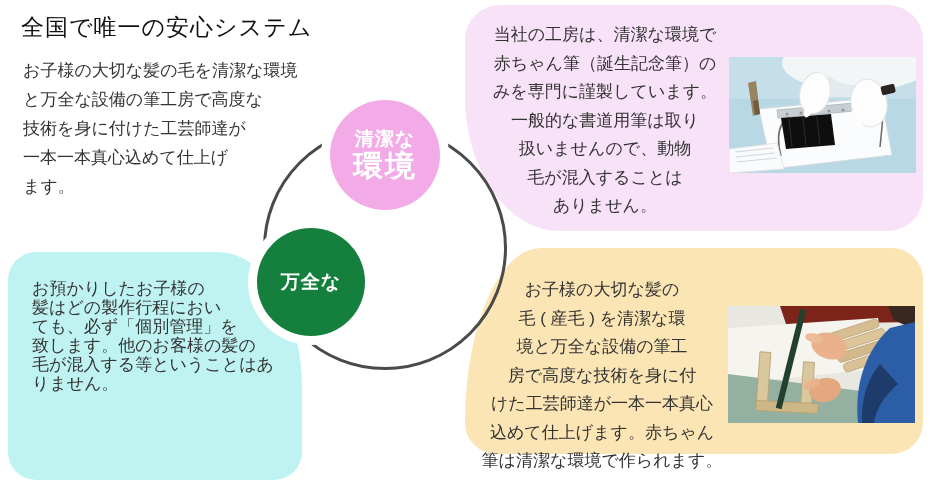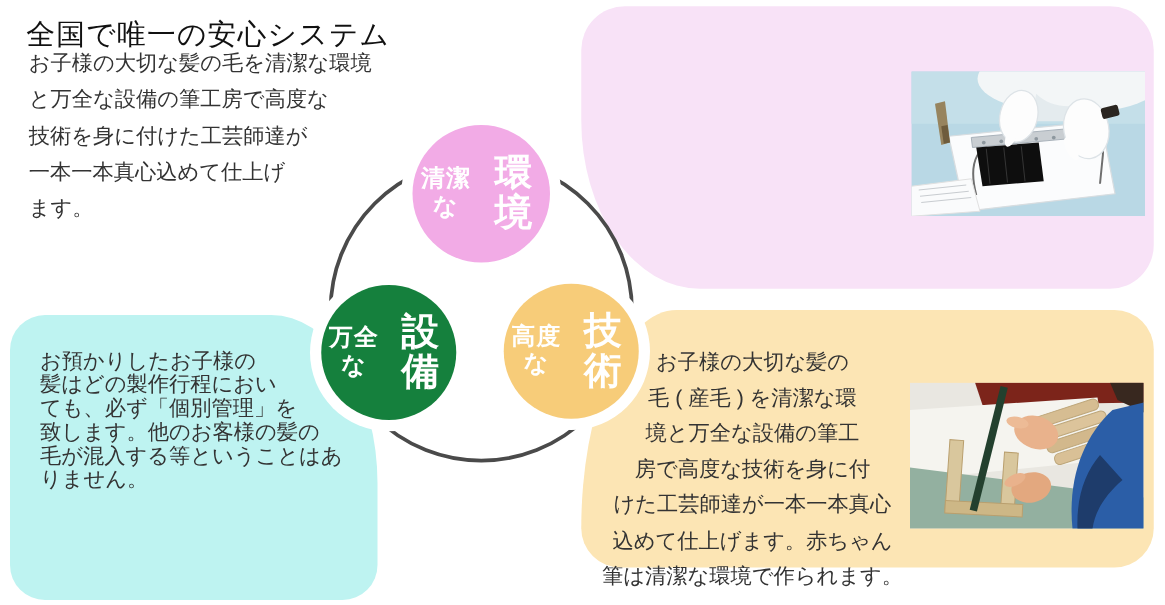--- a/index.html
+++ b/index.html
@@ -6,21 +6,21 @@
   #canvas{
     position:relative;width:932px;height:484px;background:#ffffff;overflow:hidden;
     font-family:"Liberation Sans",sans-serif;color:#333;
   }
   
   #intro-title{
     position:absolute;left:21px;top:12px;font-size:23px;color:#111;
     letter-spacing:1px;white-space:pre-line;
   }
   #intro-body{
-    position:absolute;left:23px;top:36px;width:310px;font-size:17px;
+    position:absolute;left:23px;top:56px;width:310px;font-size:17px;
     line-height:29px;white-space:pre-line;color:#333;
   }
   
   .box{position:absolute;z-index:1;}
   #box-workshop{
     left:465px;top:5px;width:458px;height:226px;background:#f8e2f7;
     border-radius:35px 35px 35px 95px / 35px 35px 35px 135px;
   }
   #box-management{
     left:8px;top:252px;width:294px;height:228px;background:#bef3f1;
@@ -38,21 +38,21 @@
   #craftsman-text{left:8px;top:28px;width:258px;text-align:center;}
   .photo{position:absolute;overflow:hidden;}
   #workshop-photo{left:264px;top:52px;width:187px;height:116px;}
   #craftsman-photo{left:263px;top:58px;width:187px;height:117px;}
   
   #ring{
     position:absolute;left:263px;top:126px;width:244px;height:244px;
     box-sizing:border-box;border:3px solid #4a4a4a;border-radius:50%;z-index:2;
   }
   .node{
-    position:absolute;border-radius:50%;z-index:3;display:flex;flex-direction:row;
+    position:absolute;border-radius:50%;z-index:3;display:flex;flex-direction:column;
     align-items:center;justify-content:center;color:#fff;
     box-shadow:0 0 0 9px #ffffff;text-align:center;
   }
   #node-environment{left:330px;top:100px;width:110px;height:110px;background:#f2abe6;}
   #node-equipment{left:257px;top:228px;width:108px;height:108px;background:#15803d;}
   #node-technology{left:403px;top:227px;width:108px;height:108px;background:#f7cc79;}
   .node-line1{font-size:19px;font-weight:bold;letter-spacing:1px;line-height:22px;}
   .node-line2{font-size:30px;font-weight:bold;letter-spacing:2px;line-height:32px;}
 </style>
 </head>
@@ -61,20 +61,27 @@
 <div id="canvas">
 
   <h1 id="intro-title" style="margin:0;font-weight:normal;text-align:right;">全国で唯一の安心システム</h1>
   <p id="intro-body" style="margin:0;">お子様の大切な髪の毛を清潔な環境
 と万全な設備の筆工房で高度な
 技術を身に付けた工芸師達が
 一本一本真心込めて仕上げ
 ます。</p>
 
   <div id="box-workshop" class="box">
+    <p id="workshop-text" class="box-text" style="margin:0;">当社の工房は、清潔な環境で
+赤ちゃん筆（誕生記念筆）の
+みを専門に謹製しています。
+一般的な書道用筆は取り
+扱いませんので、動物
+毛が混入することは
+ありません。</p>
     <div id="workshop-photo" class="photo">
       <svg width="187" height="116" viewBox="0 0 187 116" xmlns="http://www.w3.org/2000/svg">
         <rect width="187" height="116" fill="#b9d8e5"></rect>
         <rect width="187" height="42" fill="#c4dfe9"></rect>
         <ellipse cx="128" cy="6" rx="75" ry="28" fill="#f3f6f7"></ellipse>
         <path d="M100,18 C110,28 125,30 140,26 L142,40 L96,40 Z" fill="#e4ebee"></path>
         <polygon points="30,52 152,40 163,98 43,112" fill="#fbfcfd" stroke="#d8dde0" stroke-width="1"></polygon>
         <path d="M52,99 C45,72 53,57 76,54 L134,49 C150,48 155,56 153,70 L151,90" fill="none" stroke="#6f6f6f" stroke-width="1.6"></path>
         <polygon points="48,53 147,44 148,52 49,61" fill="#c9ced2" stroke="#a9b2ba" stroke-width="0.8"></polygon>
         <circle cx="58" cy="57" r="1.5" fill="#8d979e"></circle>
@@ -148,21 +155,16 @@
 
   <div id="ring"></div>
 
   <div id="node-environment" class="node">
     <span class="node-line1">清潔な</span>
     <span class="node-line2">環境</span>
   </div>
 
   <div id="node-equipment" class="node">
     <span class="node-line1">万全な</span>
-    <span class="node-line2">設備</span>
   </div>
 
-  <div id="node-technology" class="node">
-    <span class="node-line1">高度な</span>
-    <span class="node-line2">技術</span>
-  </div>
 
 </div>
 
 </body></html>

